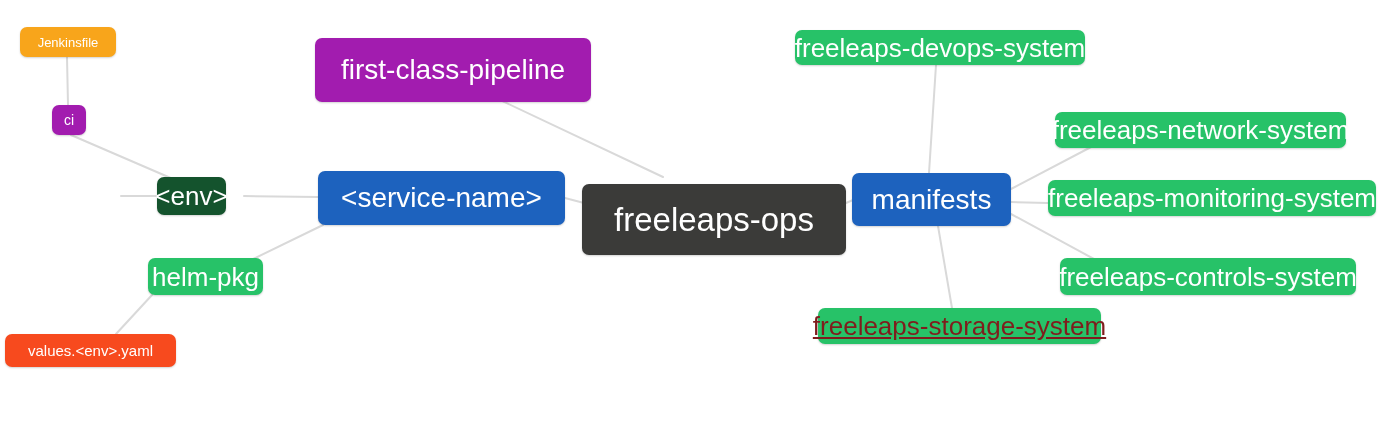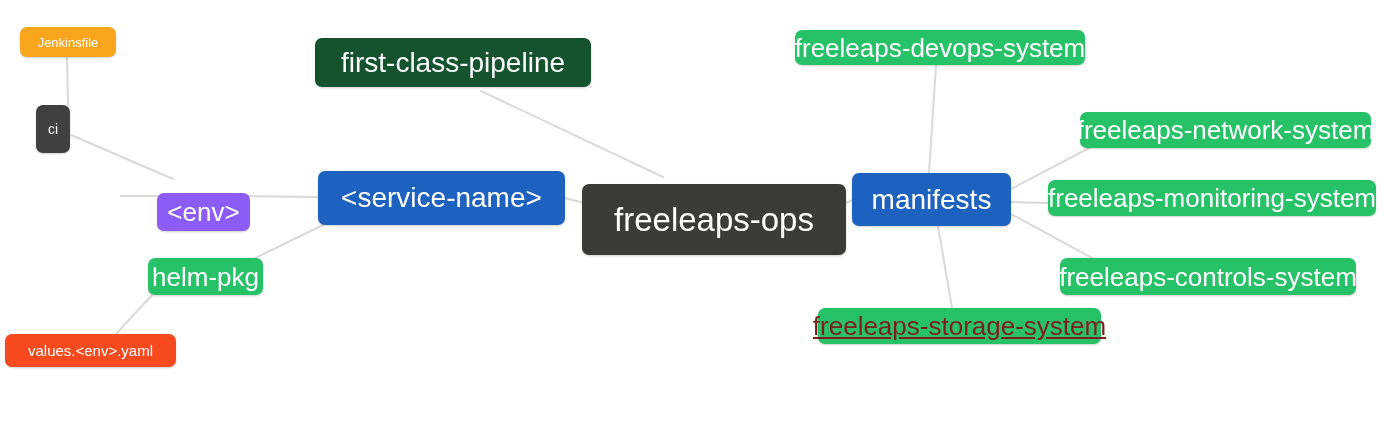--- a/index.html
+++ b/index.html
@@ -59,36 +59,36 @@
     <line x1="846" y1="203" x2="853" y2="200" stroke-width="2" stroke-linecap="round" stroke="#d9d9d9"></line>
     <line x1="929" y1="173" x2="936" y2="65" stroke-width="2" stroke-linecap="round" stroke="#d9d9d9"></line>
     <line x1="1011" y1="189" x2="1093" y2="146" stroke-width="2" stroke-linecap="round" stroke="#d9d9d9"></line>
     <line x1="1011" y1="202" x2="1048" y2="203" stroke-width="2" stroke-linecap="round" stroke="#d9d9d9"></line>
     <line x1="1011" y1="214" x2="1094" y2="259" stroke-width="2" stroke-linecap="round" stroke="#d9d9d9"></line>
     <line x1="938" y1="226" x2="952" y2="308" stroke-width="2" stroke-linecap="round" stroke="#d9d9d9"></line>
   </svg>
 
   <div class="node f13" style="left: 20px; top: 27px; width: 96px; height: 30px; background-color: rgb(248, 165, 27); color: rgb(255, 255, 255);">Jenkinsfile</div>
 
-  <div class="node f14" style="left: 36px; top: 105px; width: 34px; height: 48px; background-color: #404040; color: rgb(255, 255, 255);">ci</div>
+  <div class="node f14" style="left: 52px; top: 105px; width: 34px; height: 30px; background-color: #a21caf; color: rgb(255, 255, 255);">ci</div>
 
 
-  <div class="node f21" style="left: 157px; top: 193px; width: 93px; height: 38px; background-color: #8b5cf6; color: rgb(255, 255, 255);">&lt;env&gt;</div>
+  <div class="node f21" style="left: 157px; top: 177px; width: 69px; height: 38px; background-color: #14532d; color: rgb(255, 255, 255);">&lt;env&gt;</div>
 
   <div class="node f28" style="left: 318px; top: 171px; width: 247px; height: 54px; background-color: rgb(29, 98, 190); color: rgb(255, 255, 255);">&lt;service-name&gt;</div>
 
-  <div class="node f28" style="left: 315px; top: 38px; width: 276px; height: 49px; background-color: #14532d; color: rgb(255, 255, 255);">first-class-pipeline</div>
+  <div class="node f28" style="left: 315px; top: 38px; width: 276px; height: 64px; background-color: #a21caf; color: rgb(255, 255, 255);">first-class-pipeline</div>
 
   <div class="node f33" style="left: 582px; top: 184px; width: 264px; height: 71px; background-color: rgb(59, 59, 57); color: rgb(255, 255, 255);">freeleaps-ops</div>
 
   <div class="node f28" style="left: 852px; top: 173px; width: 159px; height: 53px; background-color: rgb(29, 98, 190); color: rgb(255, 255, 255);">manifests</div>
 
   <div class="node f21" style="left: 795px; top: 30px; width: 290px; height: 35px; background-color: rgb(39, 194, 104); color: rgb(255, 255, 255);">freeleaps-devops-system</div>
 
-  <div class="node f21" style="left: 1055px; top: 112px; width: 291px; height: 36px; background-color: rgb(39, 194, 104); color: rgb(255, 255, 255); margin-left: 25px;">freeleaps-network-system</div>
+  <div class="node f21" style="left: 1055px; top: 112px; width: 291px; height: 36px; background-color: rgb(39, 194, 104); color: rgb(255, 255, 255);">freeleaps-network-system</div>
 
   <div class="node f21" style="left: 1048px; top: 180px; width: 328px; height: 36px; background-color: rgb(39, 194, 104); color: rgb(255, 255, 255);">freeleaps-monitoring-system</div>
 
   <div class="node f21" style="left: 1060px; top: 258px; width: 296px; height: 37px; background-color: rgb(39, 194, 104); color: rgb(255, 255, 255);">freeleaps-controls-system</div>
 
   <div class="node f21" style="left: 818px; top: 308px; width: 283px; height: 36px; background-color: rgb(39, 194, 104); color: #7f1d1d; text-decoration: underline;">freeleaps-storage-system</div>
 
   <div class="node f21" style="left: 148px; top: 258px; width: 115px; height: 37px; background-color: rgb(39, 194, 104); color: rgb(255, 255, 255);">helm-pkg</div>
 
   <div class="node f15" style="left: 5px; top: 334px; width: 171px; height: 33px; background-color: rgb(247, 74, 30); color: rgb(255, 255, 255);">values.&lt;env&gt;.yaml</div>

